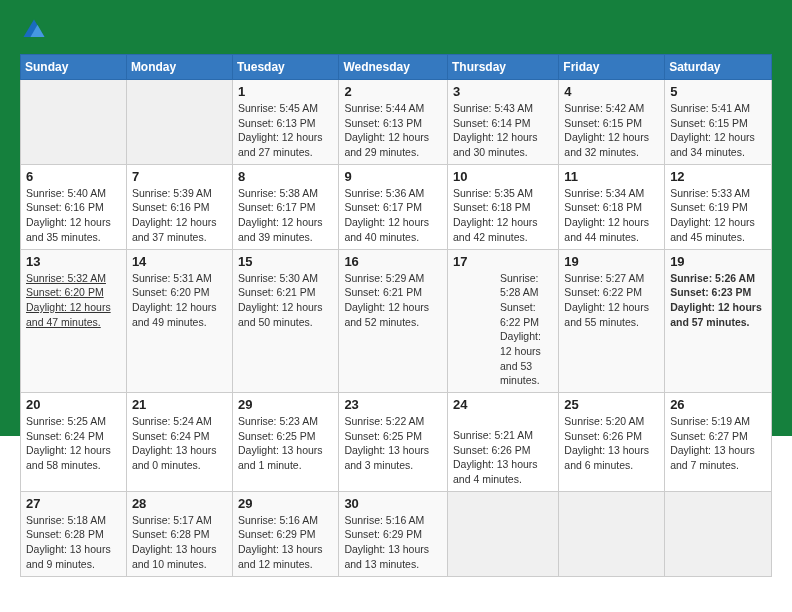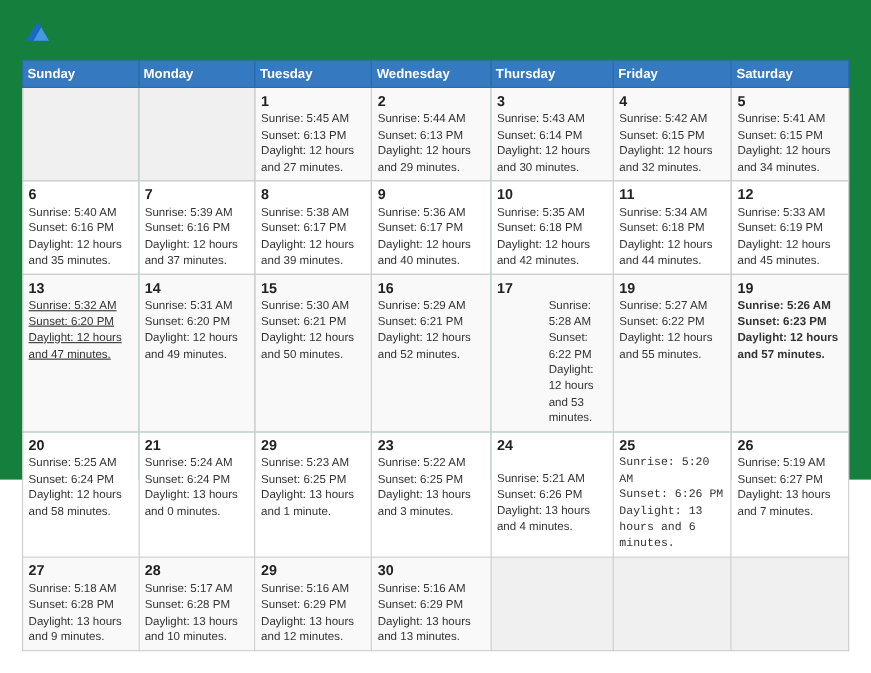--- a/index.html
+++ b/index.html
@@ -282,21 +282,21 @@
 Daylight: 13 hours and 3 minutes.</div>
           </td>
           <td>
             <span class="day-num">24</span>
             <div class="day-info" style="white-space: pre-line; margin-top: 16px;">Sunrise: 5:21 AM
 Sunset: 6:26 PM
 Daylight: 13 hours and 4 minutes.</div>
           </td>
           <td>
             <span class="day-num">25</span>
-            <div class="day-info" style="white-space: pre-line; font-family: Liberation Mono, monospace;">Sunrise: 5:20 AM
+            <div class="day-info" style="white-space: pre-line;">Sunrise: 5:20 AM
 Sunset: 6:26 PM
 Daylight: 13 hours and 6 minutes.</div>
           </td>
           <td>
             <span class="day-num">26</span>
             <div class="day-info" style="white-space: pre-line;">Sunrise: 5:19 AM
 Sunset: 6:27 PM
 Daylight: 13 hours and 7 minutes.</div>
           </td>
         </tr>

